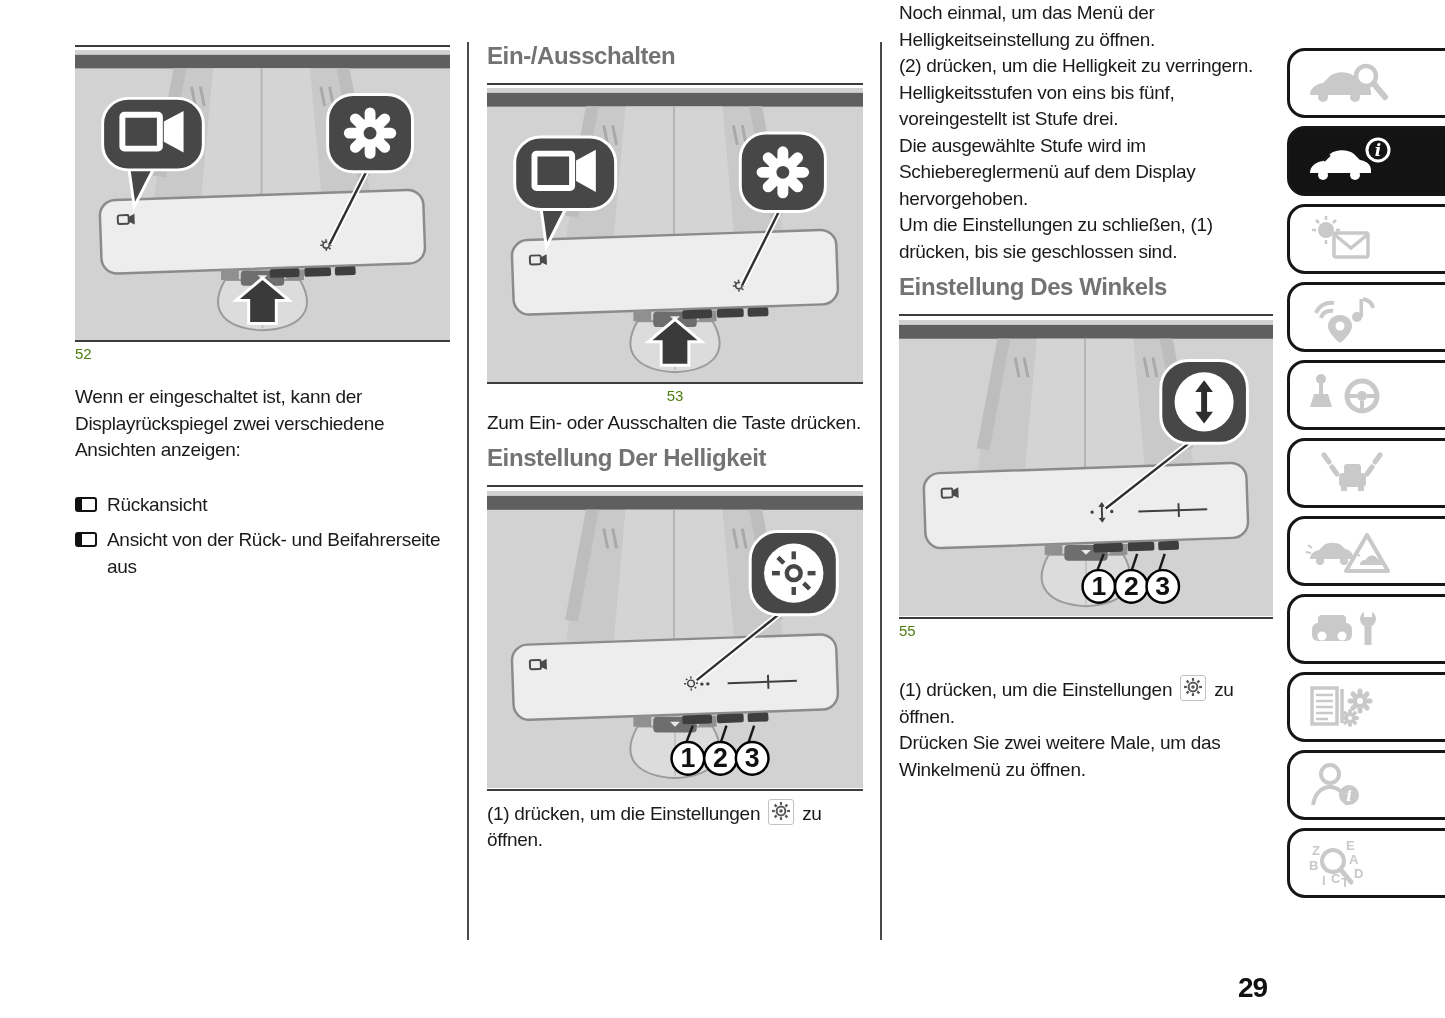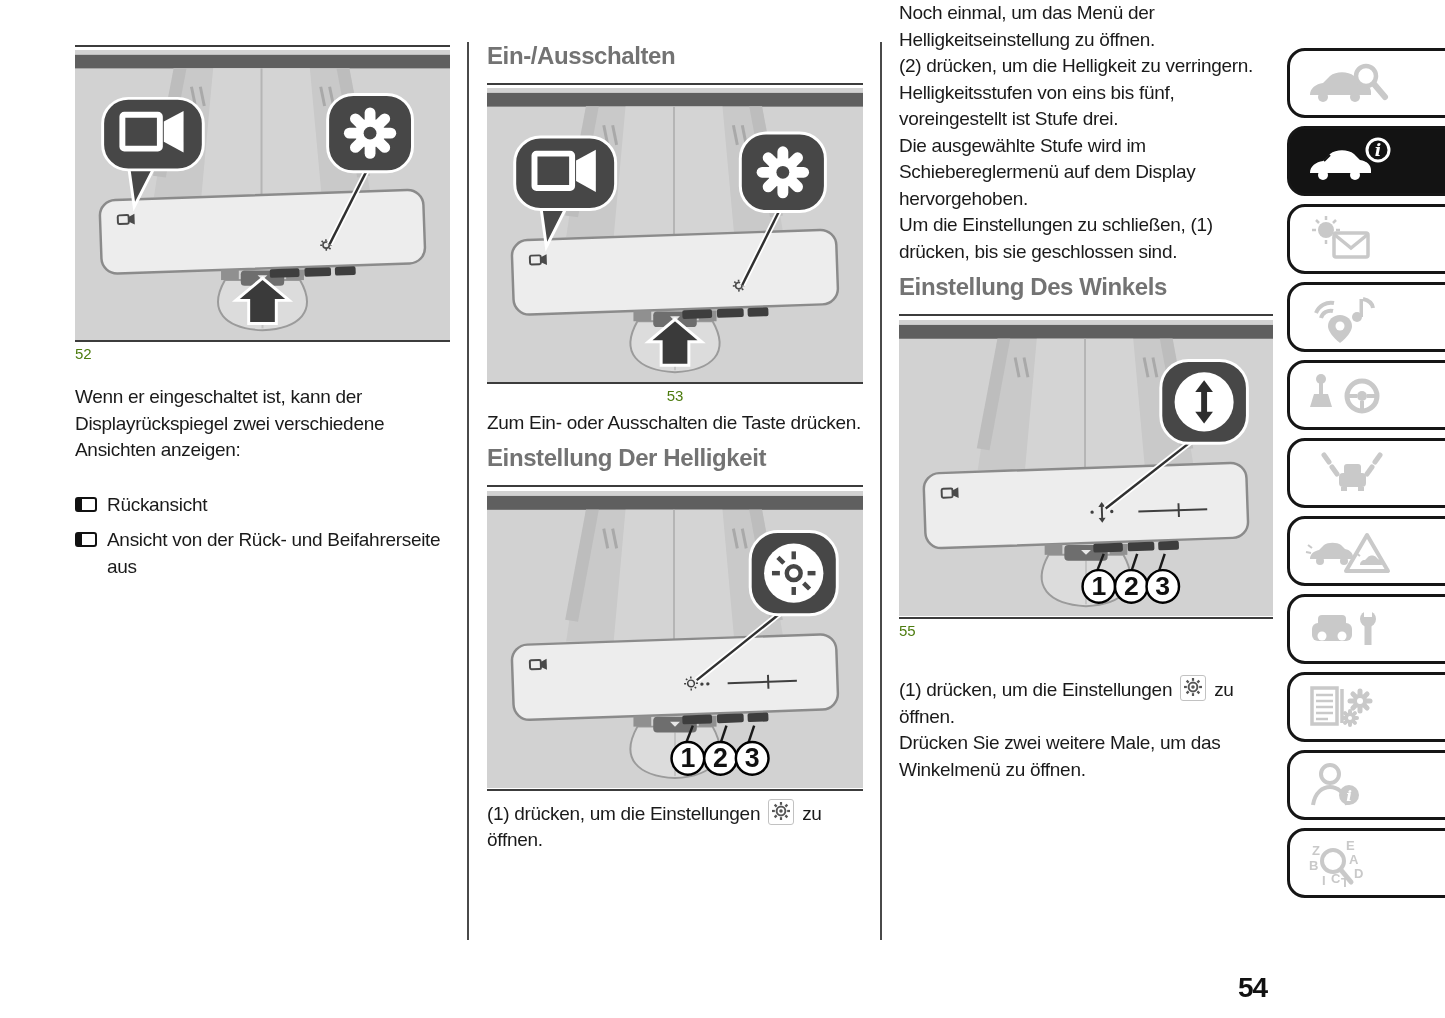--- a/index.html
+++ b/index.html
@@ -443,14 +443,14 @@
           <text x="27" y="44">C</text>
           <text x="37" y="48">T</text>
           <text x="50" y="39">D</text>
         </g>
         <circle cx="29" cy="22" r="11" fill="none" stroke="#c9c9c9" stroke-width="4"></circle>
         <line x1="37" y1="31" x2="47" y2="43" stroke="#c9c9c9" stroke-width="5" stroke-linecap="round"></line>
       </svg>
     </div>
   </div>
 
-  <div class="page-number">54</div>
+  <div class="page-number">29</div>
 </div>
 
 </body></html>

